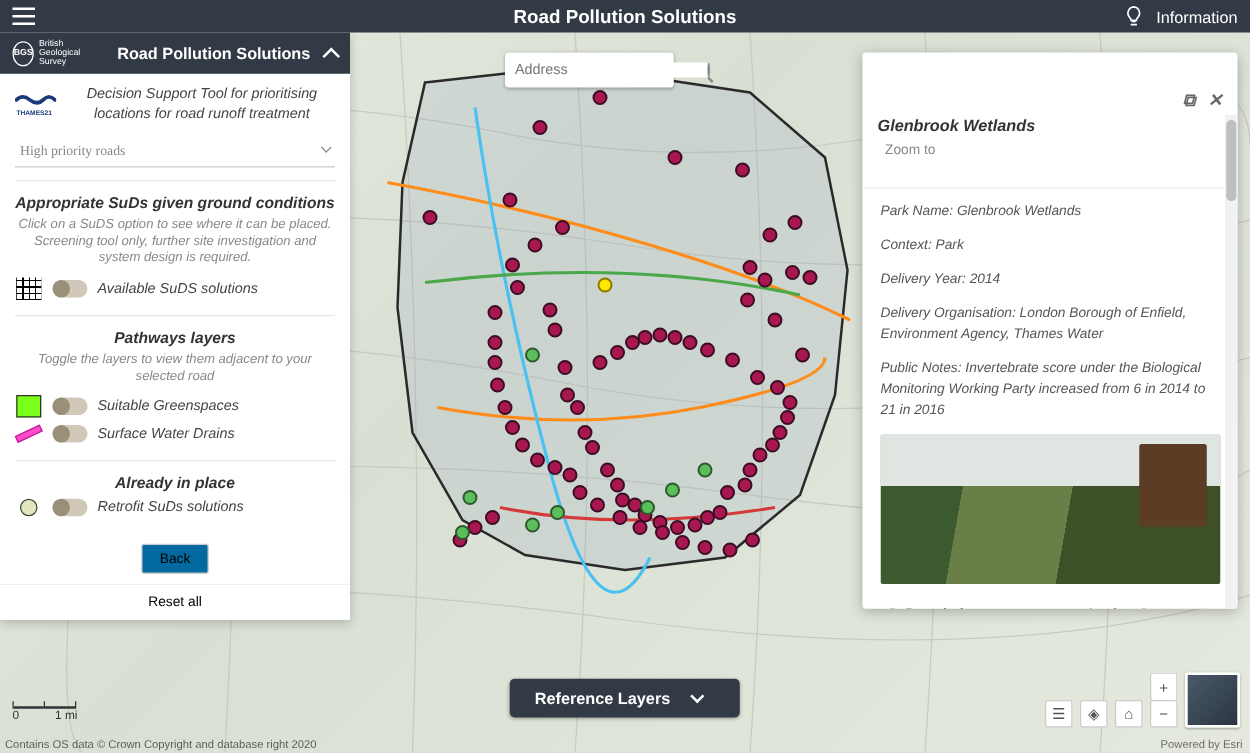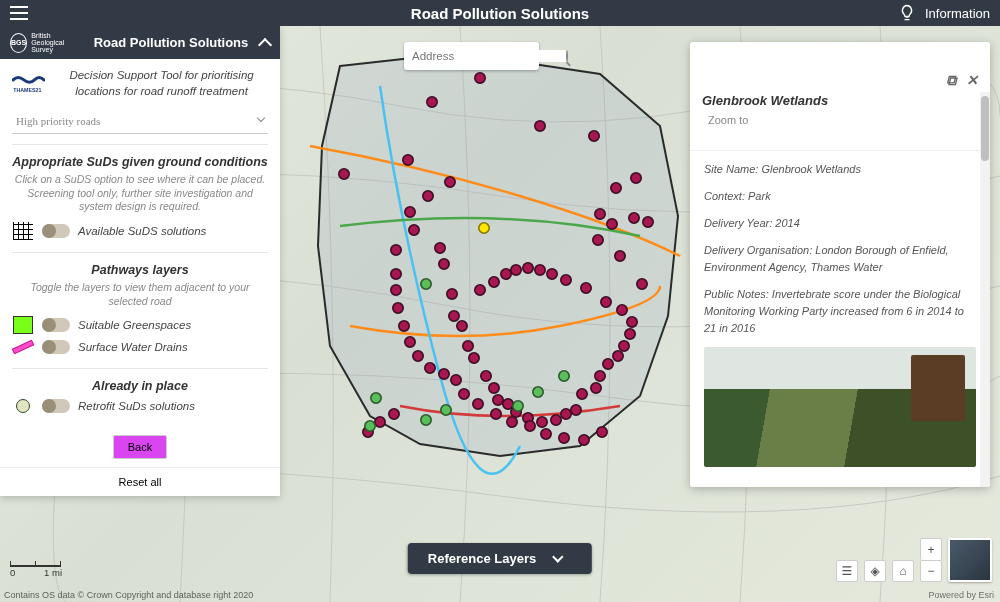--- a/index.html
+++ b/index.html
@@ -34,21 +34,21 @@
 .row { display: flex; align-items: center; gap: 8px; font-size: 11.5px; color: #444; font-style: italic; margin: 4px 0; }
 .swatch { width: 22px; height: 18px; display: flex; align-items: center; justify-content: center; }
 .toggle { width: 28px; height: 14px; background: #d0c8b8; border-radius: 7px; position: relative; cursor: pointer; }
 .toggle::after { content: ""; position: absolute; width: 14px; height: 14px; background: #9a8f78; border-radius: 50%; left: 0; top: 0; }
 .hatch { width: 20px; height: 18px; background: repeating-linear-gradient(0deg,#000 0 1px,transparent 1px 5px), repeating-linear-gradient(90deg,#000 0 1px,transparent 1px 5px); }
 .green-sq { width: 20px; height: 18px; background: #7aff1a; border: 1px solid #333; }
 .pink-line { width: 22px; height: 6px; background: #ff4dc4; border: 1px solid #c019a2; transform: rotate(-25deg); }
 .dot-swatch { width: 14px; height: 14px; border-radius: 50%; background: #e4e4c0; border: 1.5px solid #2d4d2d; margin: 2px auto; }
 
 .button-row { display: flex; gap: 8px; justify-content: center; padding: 8px 12px; }
-.btn { background: #d946ef; border: 1px solid #ccc; padding: 5px 14px; font-size: 11px; border-radius: 2px; cursor: pointer; }
+.btn { background: #0369a1; border: 1px solid #ccc; padding: 5px 14px; font-size: 11px; border-radius: 2px; cursor: pointer; }
 .reset-all { text-align: center; padding: 8px; font-size: 11px; border-top: 1px solid #eee; cursor: pointer; }
 
 
 .search { position: absolute; top: 16px; left: 404px; width: 135px; height: 28px; background: #fff; border-radius: 3px; box-shadow: 0 1px 3px rgba(0,0,0,0.3); display: flex; align-items: center; padding: 0 8px; }
 .search input { border: none; outline: none; font-size: 11.5px; flex: 1; color: #666; }
 .search .mag { width: 12px; height: 12px; border: 1.5px solid #888; border-radius: 50%; position: relative; }
 .search .mag::after { content: ""; position: absolute; width: 5px; height: 1.5px; background: #888; transform: rotate(45deg); bottom: -3px; right: -4px; }
 
 
 .ref-layers { position: absolute; bottom: 28px; left: 50%; transform: translateX(-50%); background: #323a45; color: #fff; padding: 8px 30px 8px 20px; border-radius: 4px; font-size: 13px; font-weight: 600; box-shadow: 0 1px 3px rgba(0,0,0,0.3); display: flex; align-items: center; gap: 18px; }
@@ -314,21 +314,21 @@
       <div class="popup-icons">
         <span>⧉</span>
         <span>✕</span>
       </div>
     </div>
     <div class="zoom-to">
       <span class="mag" style="border-color:#aaa"></span>
       <span>Zoom to</span>
     </div>
     <div class="popup-body">
-      <p>Site Name: Glenbrook Wetlands</p>
+      <p>Park Name: Glenbrook Wetlands</p>
       <p>Context: Park</p>
       <p>Delivery Year: 2014</p>
       <p>Delivery Organisation: London Borough of Enfield, Environment Agency, Thames Water</p>
       <p>Public Notes: Invertebrate score under the Biological Monitoring Working Party increased from 6 in 2014 to 21 in 2016</p>
       <div class="photo"></div>
       <table class="popup-table">
         <tbody>
             <tr>
               <th>SuDs solution</th>
               <th>In place?</th>

